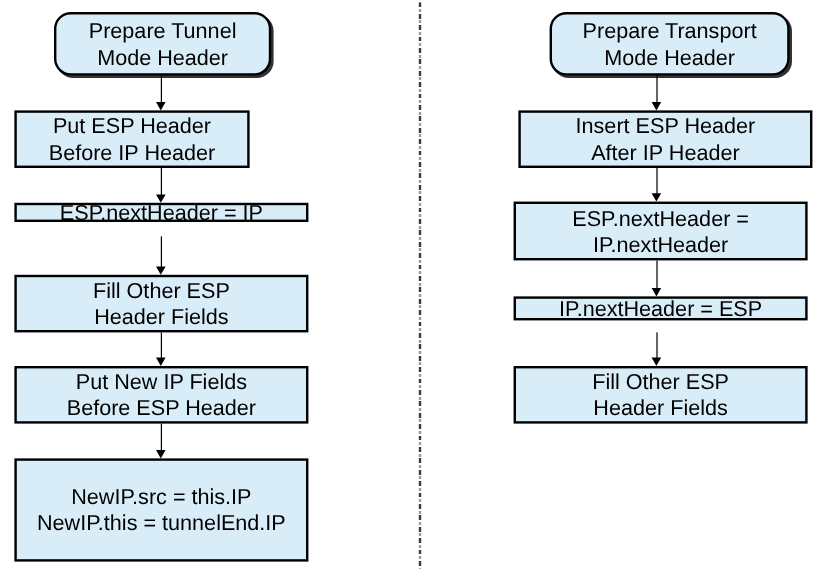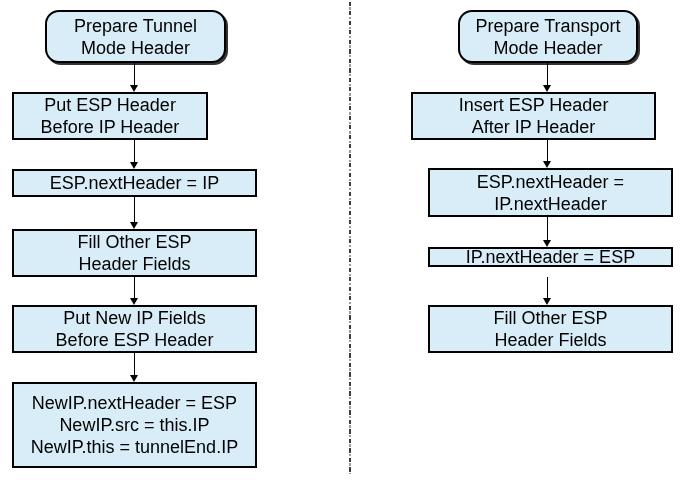--- a/index.html
+++ b/index.html
@@ -73,33 +73,33 @@
       to bottom,
       var(--divider-dark) 0 4px,
       transparent 4px 5.5px,
       var(--divider-light) 5.5px 8px,
       transparent 8px 9.5px
     );
   }
   
   .l1 { left: 45px;  top: 10px;  width: 181px; height: 53px; }
   .l2 { left: 12px;  top: 92px;  width: 196px; height: 48px; }
-  .l3 { left: 12px;  top: 169px; width: 245px; height: 28px; }
+  .l3 { left: 12px;  top: 169px; width: 245px; height: 16px; }
   .l4 { left: 12px;  top: 229px; width: 245px; height: 48px; }
   .l5 { left: 12px;  top: 305px; width: 245px; height: 48px; }
   .l6 { left: 12px;  top: 382px; width: 245px; height: 86px; }
   .la  { left: 130px; }
   .la1 { top: 63px;  height: 29px; }
   .la2 { top: 140px; height: 29px; }
   .la3 { top: 197px; height: 32px; }
   .la4 { top: 277px; height: 28px; }
   .la5 { top: 353px; height: 29px; }
   
-  .r1 { left: 458px; top: 10px;  width: 180px; height: 53px; }
-  .r2 { left: 411px; top: 92px;  width: 245px; height: 48px; }
+  .r1 { left: 458px; top: 10px;  width: 200px; height: 53px; }
+  .r2 { left: 432px; top: 92px;  width: 245px; height: 48px; }
   .r3 { left: 428px; top: 168px; width: 245px; height: 49px; }
   .r4 { left: 428px; top: 247px; width: 245px; height: 20px; }
   .r5 { left: 428px; top: 305px; width: 245px; height: 48px; }
   .ra  { left: 543px; }
   .ra1 { top: 63px;  height: 29px; }
   .ra2 { top: 140px; height: 28px; }
   .ra3 { top: 217px; height: 30px; }
   .ra4 { top: 277px; height: 28px; }
 </style>
 </head>
@@ -132,21 +132,20 @@
   </div>
   <div class="arrow la la4"></div>
 
   <div class="node l5">
     <span>Put New IP Fields</span>
     <span>Before ESP Header</span>
   </div>
   <div class="arrow la la5"></div>
 
   <div class="node l6">
-    <span>NewIP.nextHeader = ESP</span>
     <span>NewIP.src = this.IP</span>
     <span>NewIP.this = tunnelEnd.IP</span>
   </div>
 
   <div class="node rounded r1">
     <span>Prepare Transport</span>
     <span>Mode Header</span>
   </div>
   <div class="arrow ra ra1"></div>
 

